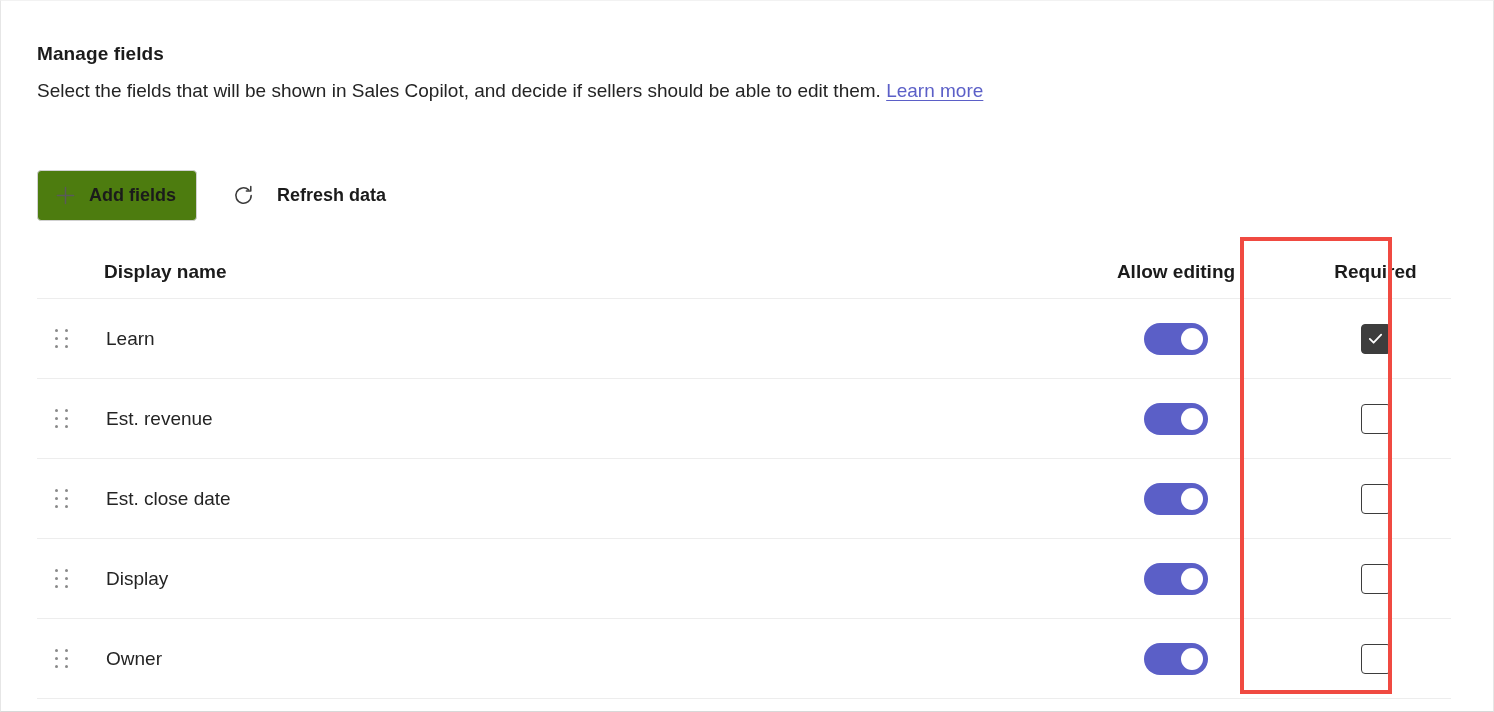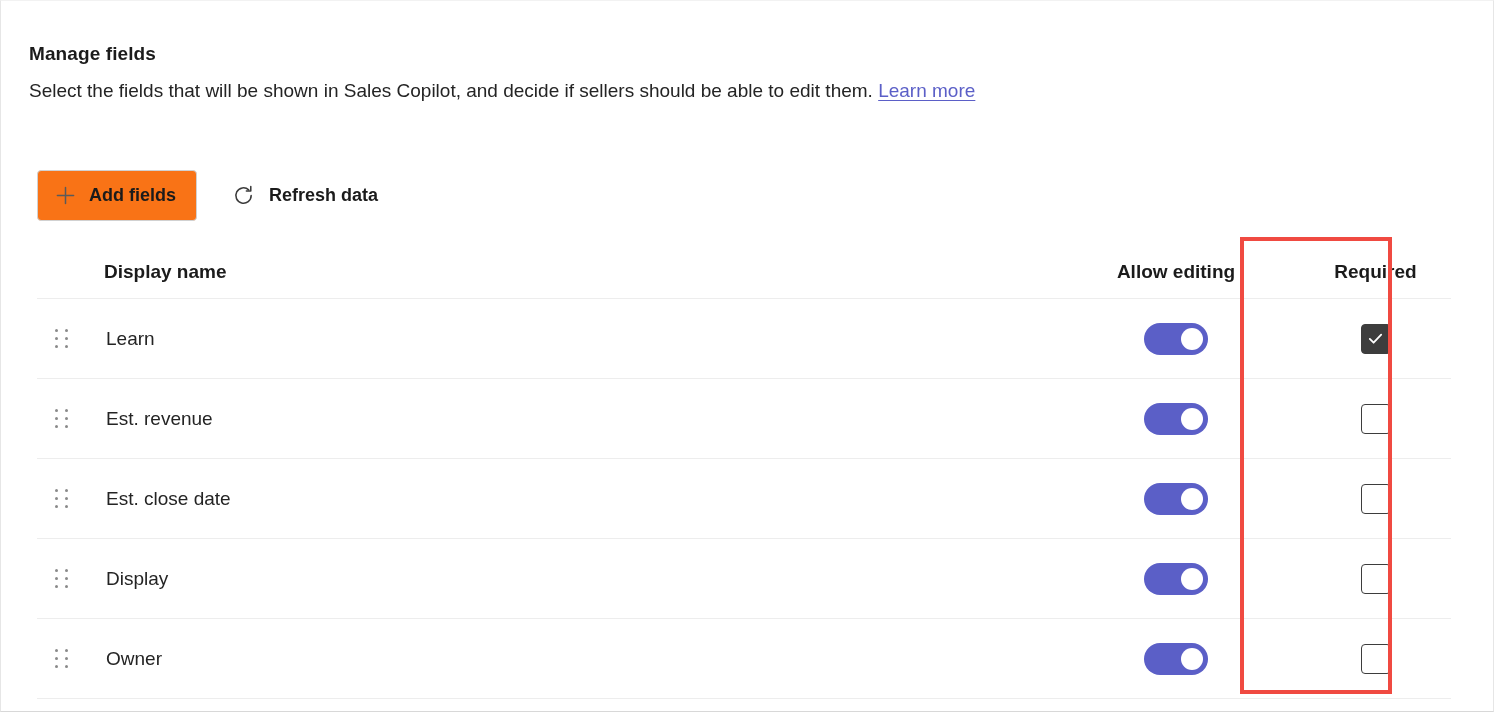--- a/index.html
+++ b/index.html
@@ -20,21 +20,21 @@
     border-left: 1px solid #e6e6e6;
     border-right: 1px solid #e6e6e6;
     border-top: 1px solid #f2f2f2;
     border-bottom: 1px solid #d8d8d8;
     overflow: hidden;
   }
 
   
   .header {
     position: absolute;
-    left: 28px;
+    left: 36px;
     top: 42px;
     width: 1400px;
   }
   .page-title {
     font-size: 19px;
     font-weight: bold;
     color: #1b1b1b;
     letter-spacing: 0.1px;
     margin: 0 0 13px 0;
     line-height: 1.2;
@@ -65,32 +65,32 @@
   }
   .btn {
     display: flex;
     align-items: center;
     gap: 13px;
     height: 51px;
     padding: 0 20px 0 17px;
     font-size: 18px;
     font-weight: bold;
     color: #1b1b1b;
-    background: #f97316;
+    background: #4d7c0f;
     border: 1px solid #d1d1d1;
     border-radius: 4px;
     cursor: pointer;
     font-family: inherit;
     white-space: nowrap;
   }
   .btn-ghost {
     border: 1px solid transparent;
     background: transparent;
     padding: 0 12px 0 10px;
-    gap: 14px;
+    gap: 22px;
   }
   .icon {
     display: inline-flex;
     align-items: center;
     justify-content: center;
     flex: none;
   }
 
   
   .table {

